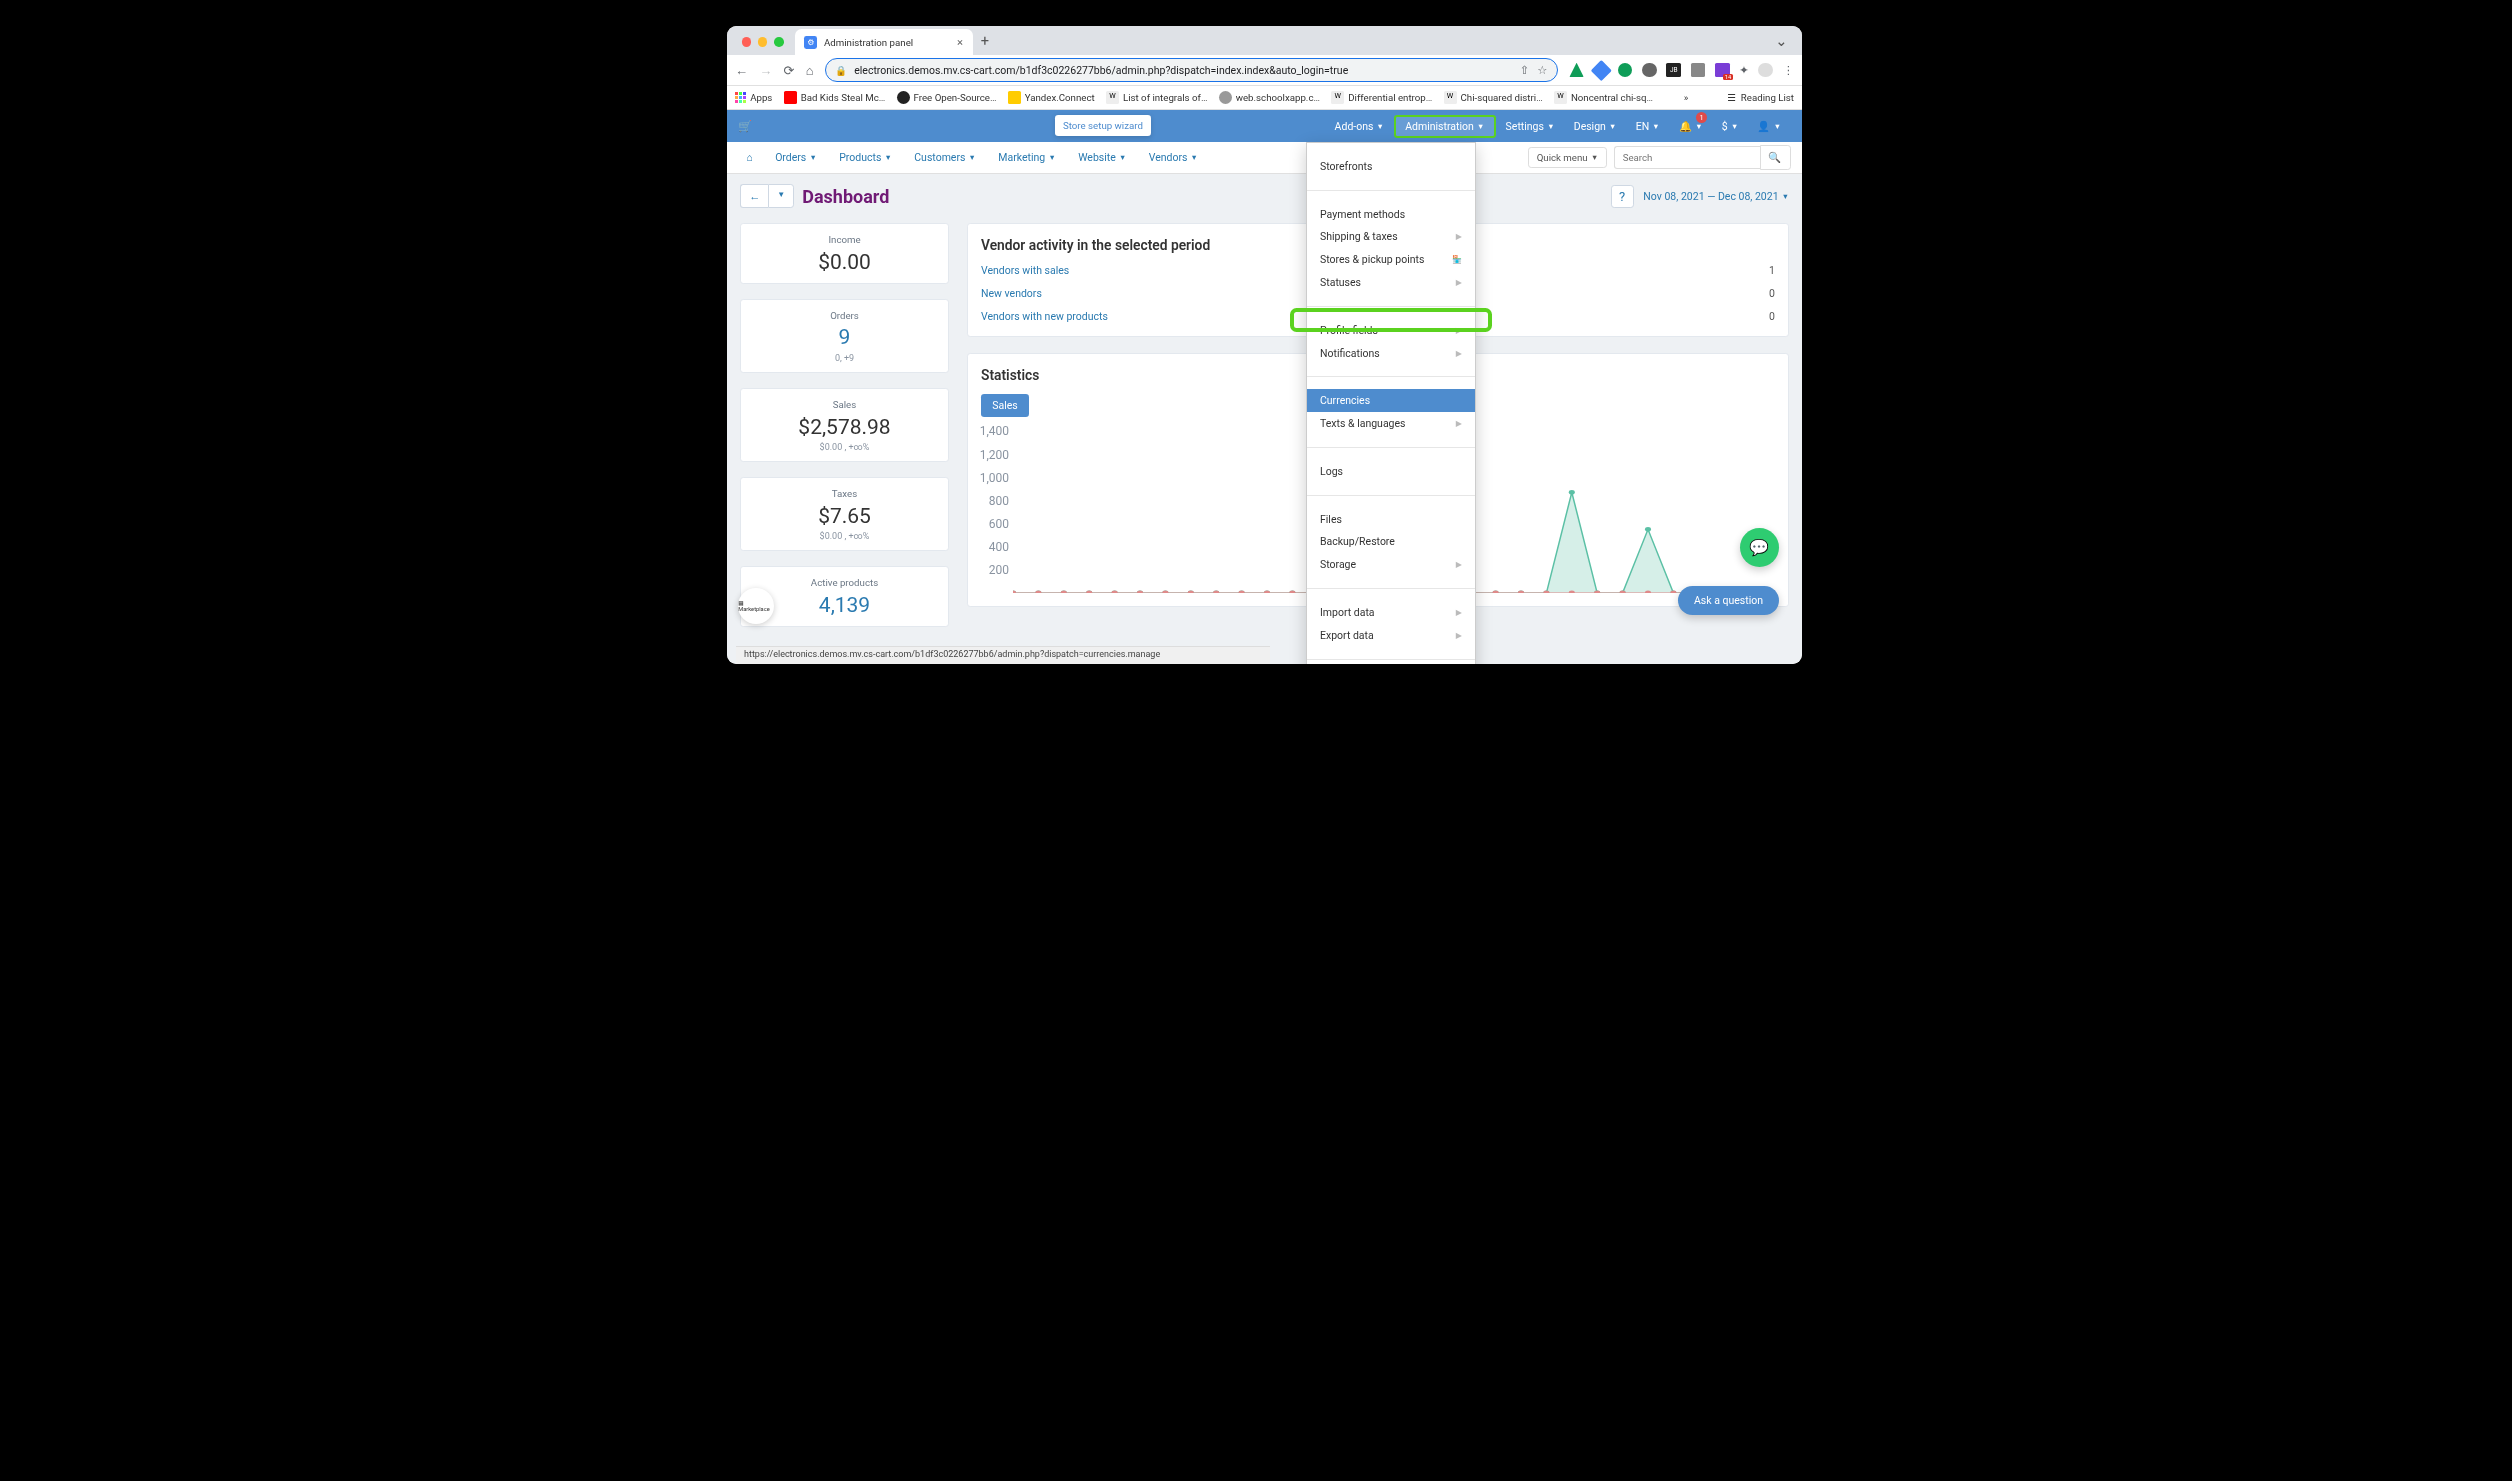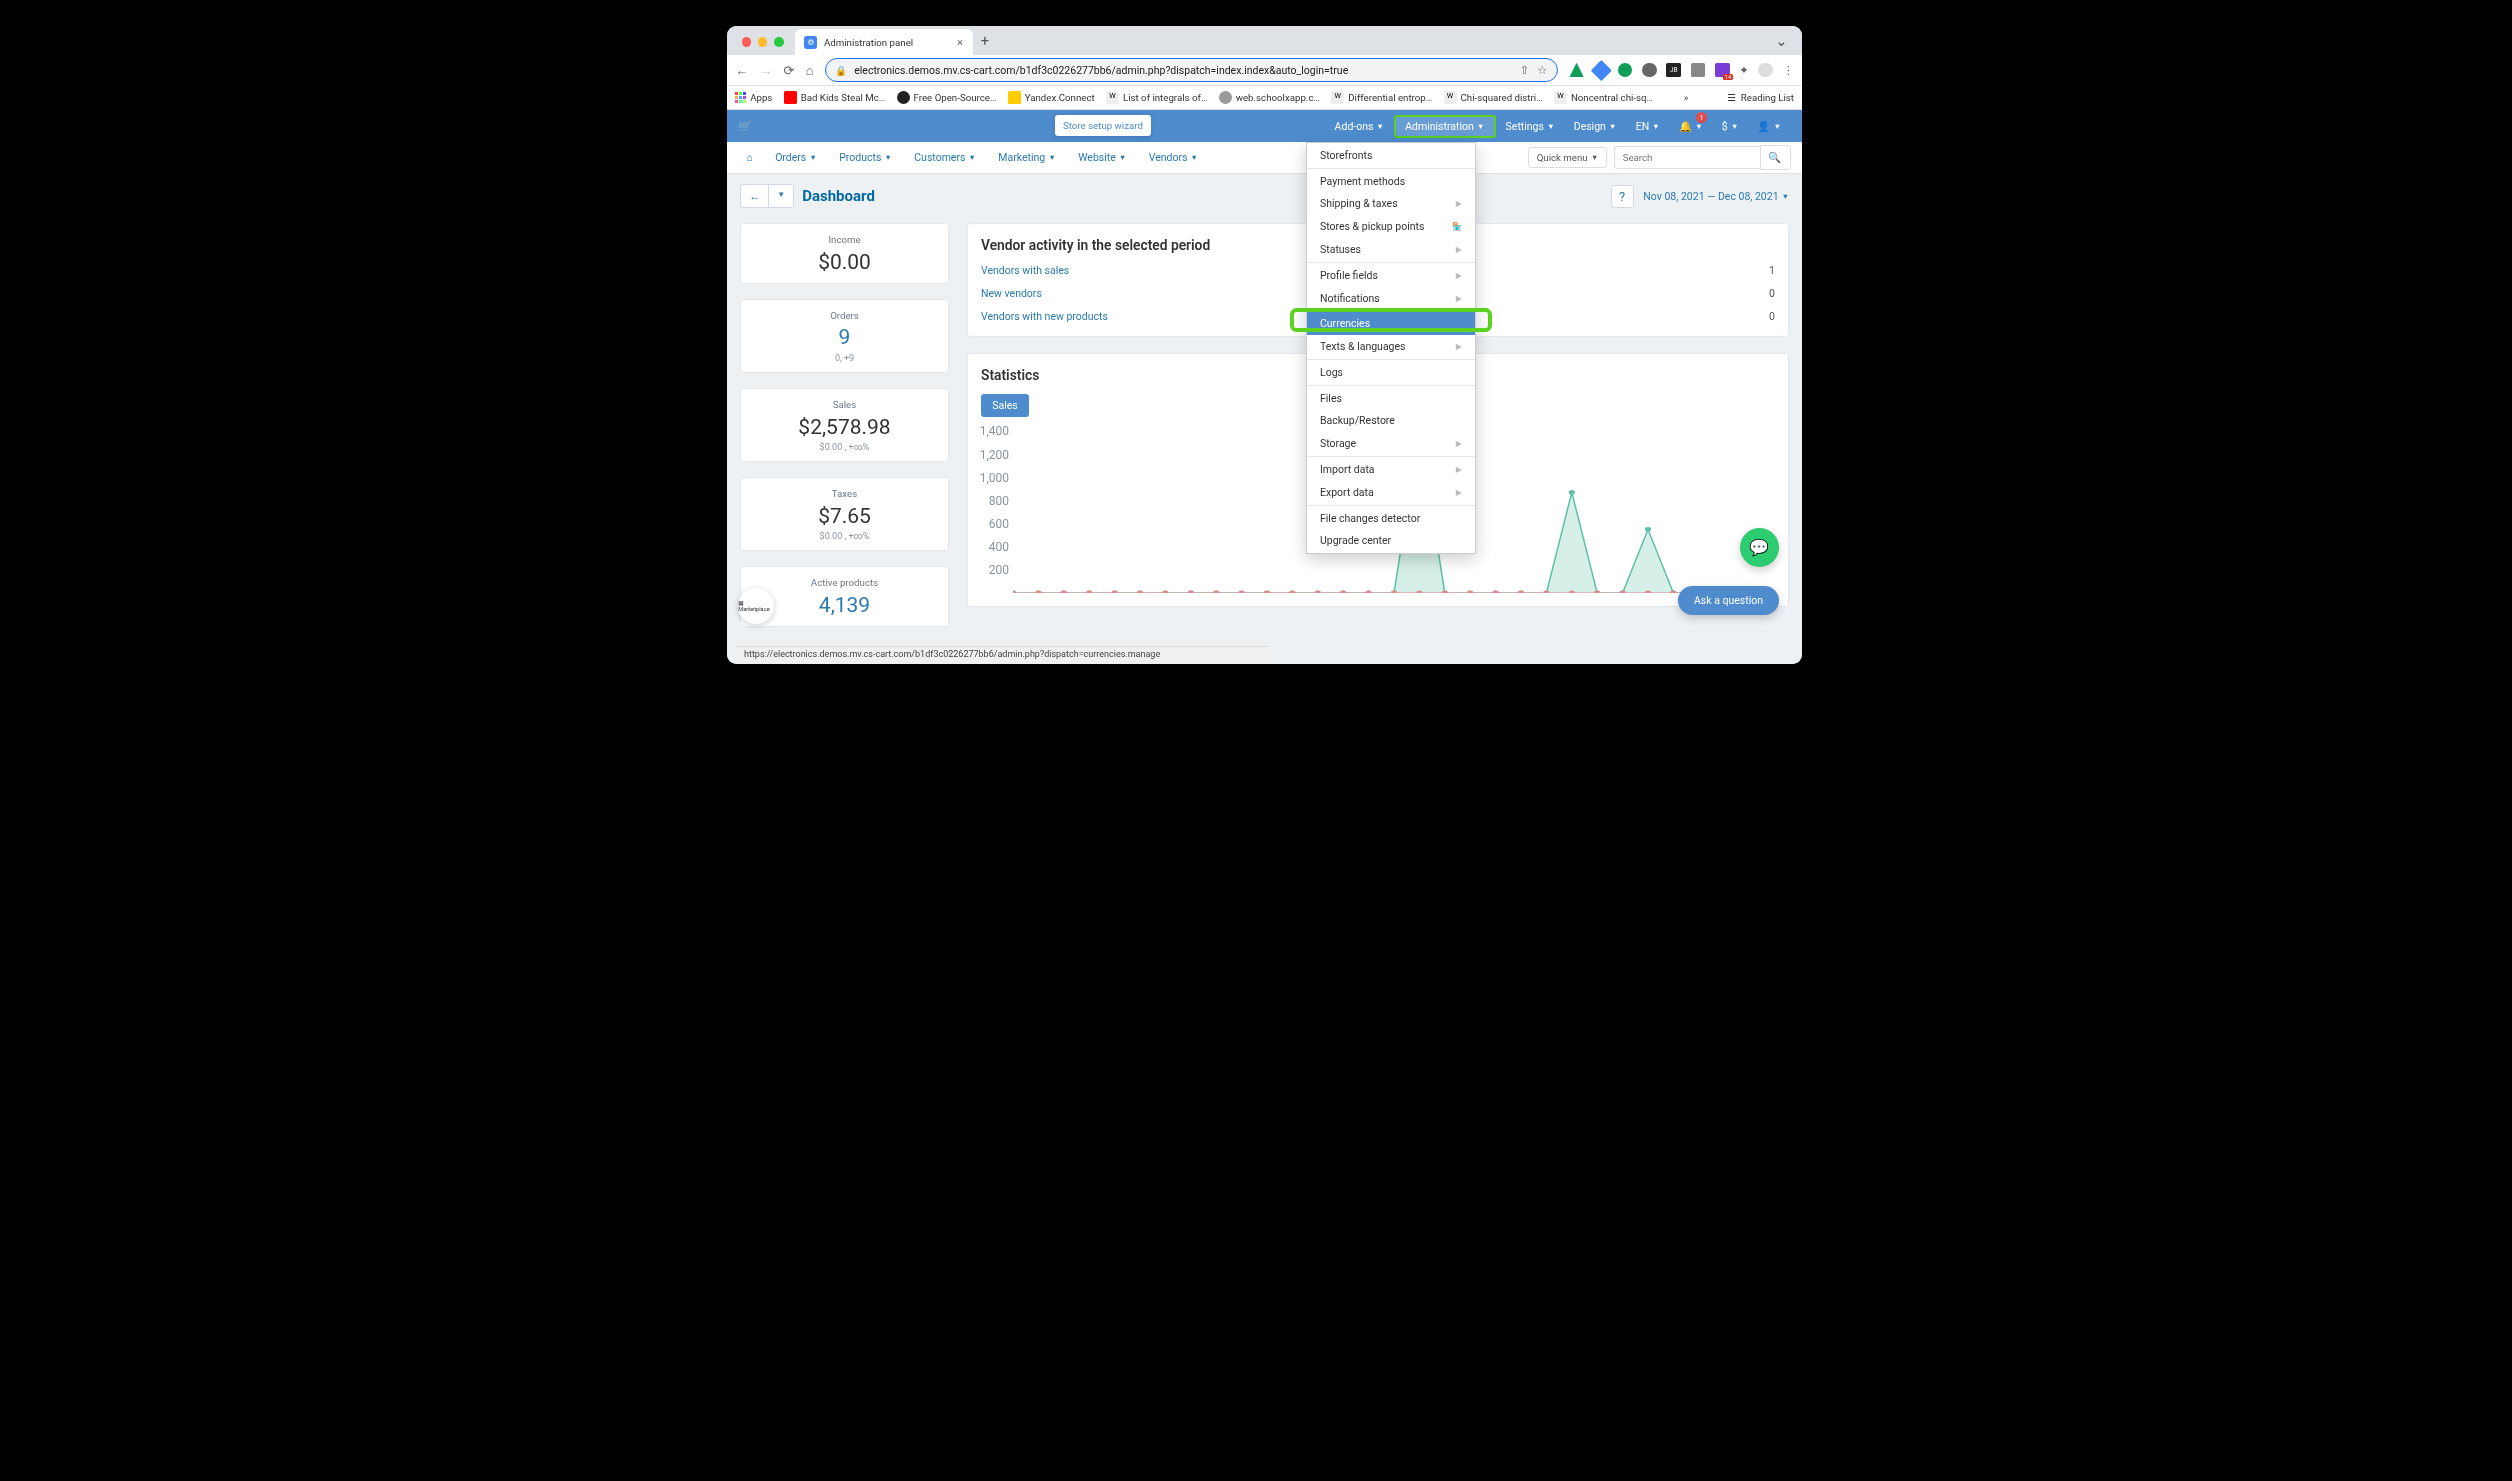--- a/index.html
+++ b/index.html
@@ -39,21 +39,21 @@
 .subspacer{flex:1}
 .quickmenu{border:0.8px solid #ddd;padding:4px 8px;border-radius:3.2px;color:#555;font-size:9.7px;display:flex;align-items:center;gap:3.2px}
 .search-box{display:flex;align-items:center}
 .search-box input{border:0.8px solid #ddd;border-right:none;padding:4.9px 8px;font-size:9.7px;width:146px;border-radius:3.2px 0 0 3.2px;outline:none}
 .search-btn{border:0.8px solid #ddd;padding:4.9px 8px;border-radius:0 3.2px 3.2px 0;background:#fff;color:#2a7ab0;cursor:pointer}
 .page-header{display:flex;align-items:center;padding:9.7px 13px;gap:8px}
 .back-grp{display:flex}
 .back-btn{border:0.8px solid #cfd8e3;background:#fff;padding:4.9px 8px;color:#2a7ab0;font-size:11.3px;cursor:pointer}
 .back-btn:first-child{border-radius:3.2px 0 0 3.2px;border-right:none}
 .back-btn:last-child{border-radius:0 3.2px 3.2px 0;font-size:8px}
-.page-title{font-size:15px;color:#0369a1}
+.page-title{font-size:18px;color:#701a75}
 .ph-right{margin-left:auto;display:flex;align-items:center;gap:9.7px}
 .help-btn{border:0.8px solid #cfd8e3;background:#fff;width:23px;height:23px;border-radius:3.2px;color:#2a7ab0;display:flex;align-items:center;justify-content:center;cursor:pointer}
 .daterange{color:#2a7ab0;font-size:10.5px;display:flex;align-items:center;gap:3.2px;cursor:pointer}
 .content{display:flex;padding:4.9px 13px 0;gap:18px}
 .leftcol{width:209px;display:flex;flex-direction:column;gap:14.6px}
 .card{border:0.8px solid #e3e8ee;background:#fff;border-radius:3.2px;padding:9.7px;text-align:center}
 .card-label{color:#6b7785;font-size:9.7px;margin-bottom:4.9px}
 .card-val{font-size:21px;color:#333}
 .card-sub{color:#8a94a1;font-size:9px;margin-top:3.2px}
 .card-val.blue{color:#2a7ab0}
@@ -62,21 +62,21 @@
 .panel-title{font-size:13.8px;color:#333;margin-bottom:11.3px;font-weight:600}
 .vlist{display:flex;flex-direction:column;gap:9.7px;font-size:10.5px}
 .vrow{display:flex;justify-content:space-between}
 .vlink{color:#2a7ab0;cursor:pointer}
 .vnum{color:#555}
 .sales-tab{display:inline-block;background:#4e8cce;color:#fff;padding:4.9px 11.3px;border-radius:3.2px;font-size:10.5px;margin-bottom:14.6px}
 .chart{position:relative;height:162px;}
 .chart-inner{position:absolute;left:32px;right:0;top:0;bottom:0}
 .ylabel{position:absolute;font-size:12px;color:#8a94a1;right:calc(100% - 28px);transform:translateY(-50%)}
 .dropdown{position:absolute;left:579px;top:32px;width:170px;background:#fff;border:0.8px solid #ccc;box-shadow:0 4.9px 16px rgba(0,0,0,.2);font-size:10.5px;color:#333;z-index:50}
-.dd-sec{border-bottom:0.8px solid #e6e6e6;padding:1px 0}
+.dd-sec{border-bottom:0.8px solid #e6e6e6;padding:12px 0}
 .dd-sec:last-child{border-bottom:none}
 .dd-item{padding:4.9px 13px;display:flex;align-items:center;justify-content:space-between;cursor:pointer}
 .dd-item.active{background:#4e8cce;color:#fff}
 .dd-sub{color:#bbb;font-size:8px}
 .curr-hl{position:absolute;left:563px;top:198px;width:202px;height:24px;border:4px solid #5bd21f;border-radius:6.5px;z-index:60;pointer-events:none}
 .statusbar{position:absolute;left:9px;bottom:0;height:18px;background:#f0f0f0;border-top:0.8px solid #ddd;font-size:9px;color:#444;padding:2.4px 8px;width:534px}
 .chat-fab{position:absolute;right:23px;bottom:97px;width:39px;height:39px;border-radius:50%;background:#2ecc71;color:#fff;display:flex;align-items:center;justify-content:center;font-size:16px;cursor:pointer;box-shadow:0 3.2px 8px rgba(0,0,0,.2)}
 .ask-q{position:absolute;right:23px;bottom:49px;background:#4e8cce;color:#fff;padding:8px 16px;border-radius:18px;font-size:10.5px;cursor:pointer;box-shadow:0 3.2px 8px rgba(0,0,0,.2)}
 .mp-badge{position:absolute;left:11.3px;bottom:40px;width:36px;height:36px;border-radius:50%;background:#fff;box-shadow:0 1.6px 6.5px rgba(0,0,0,.2);display:flex;align-items:center;justify-content:center;font-size:5.7px;color:#333}
 svg{display:block}

